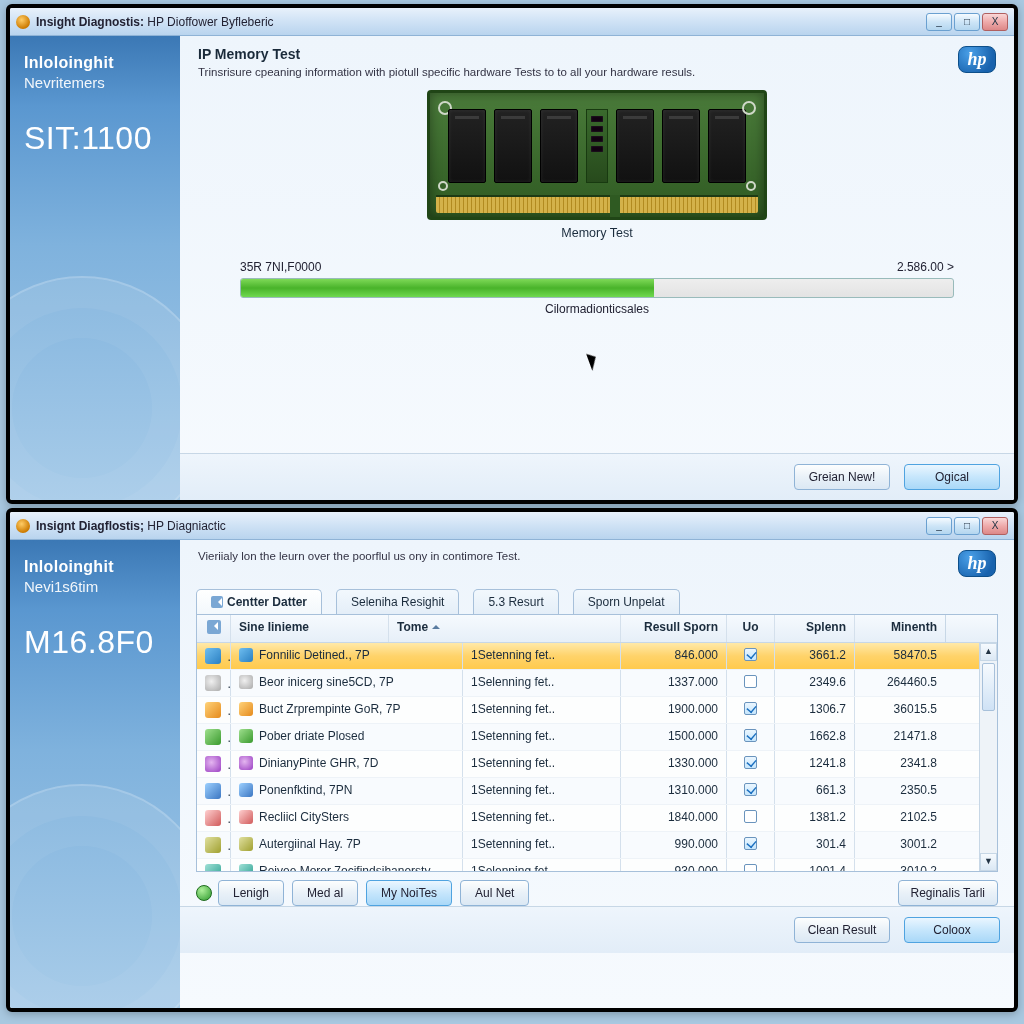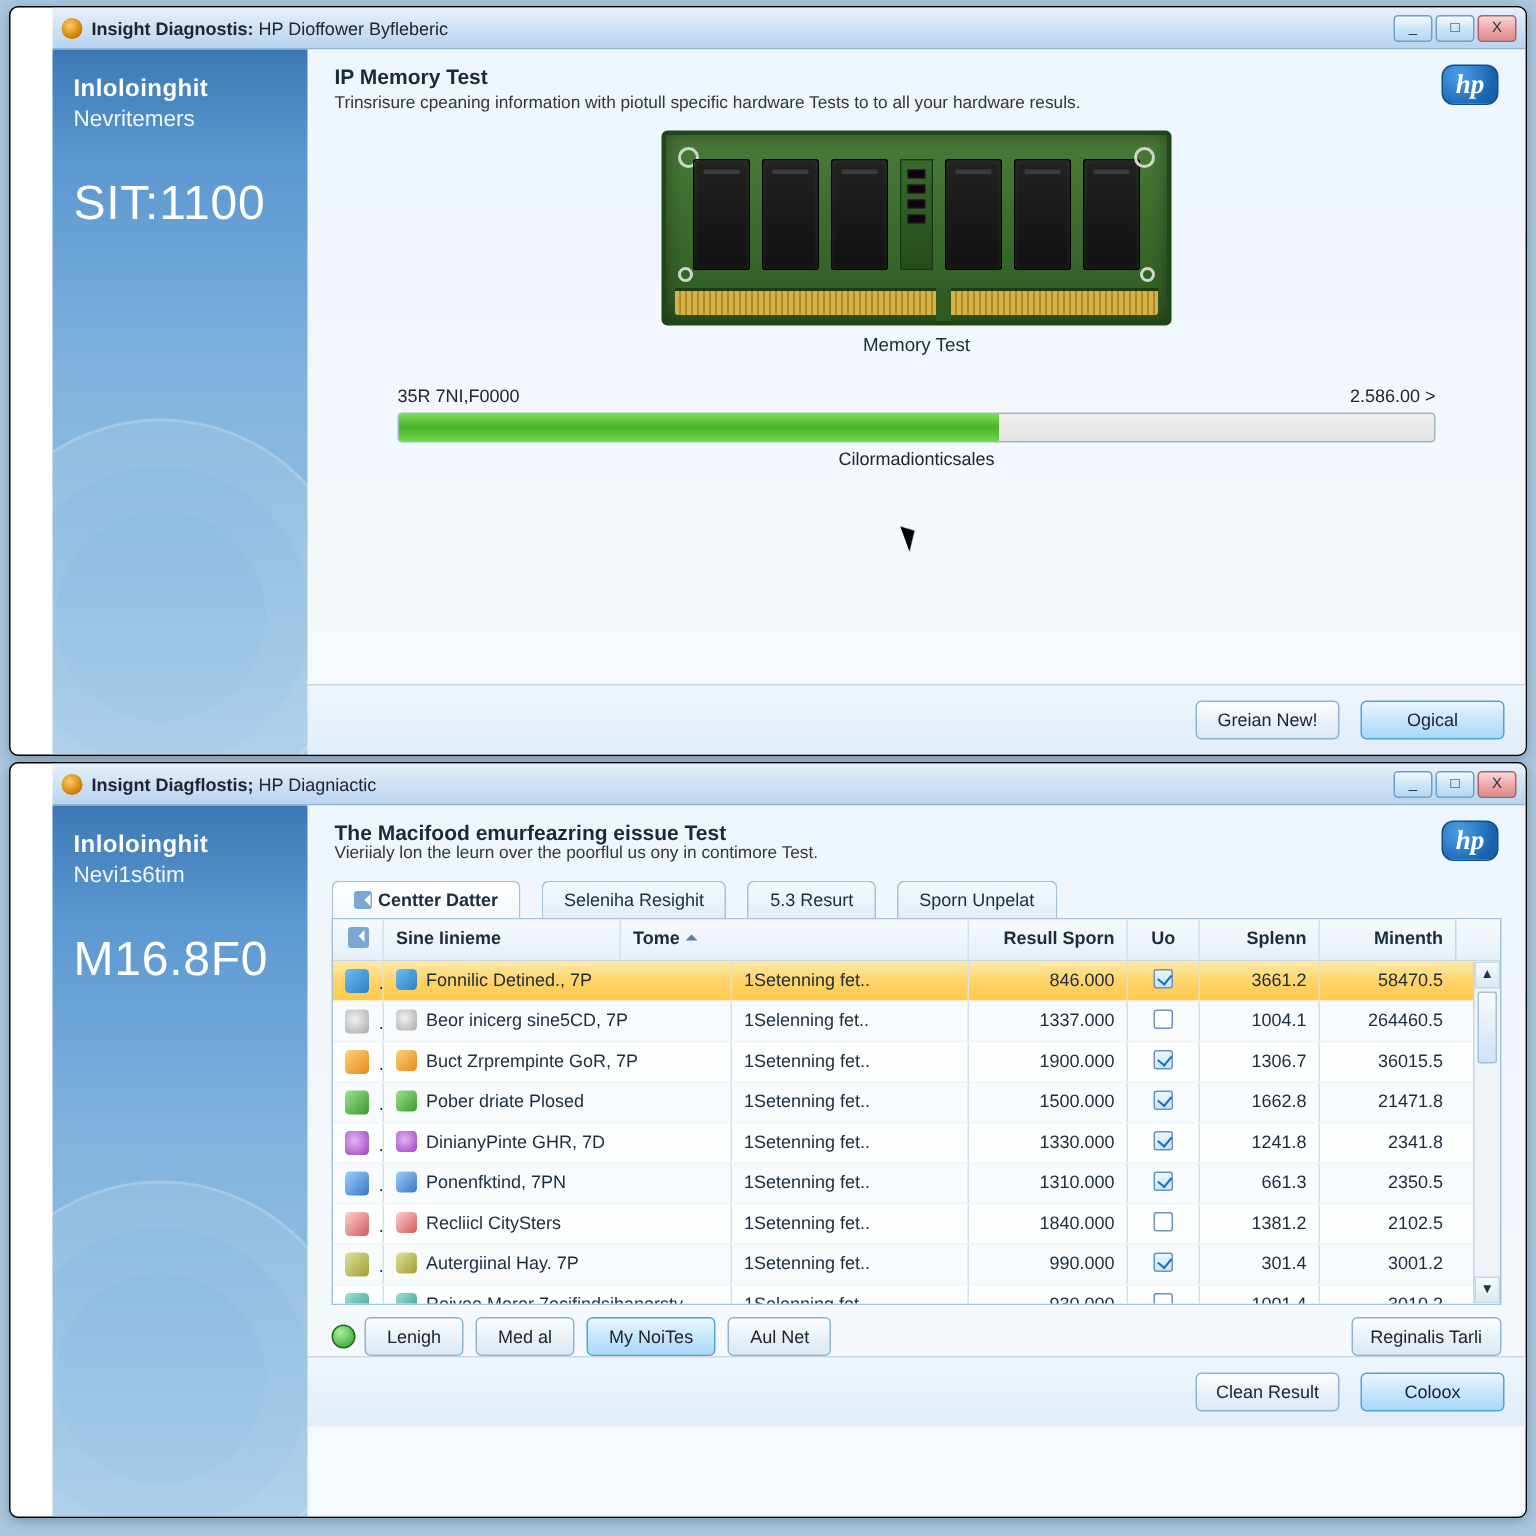--- a/index.html
+++ b/index.html
@@ -1,17 +1,17 @@
 <!DOCTYPE html>
 <html><head>
 <meta charset="utf-8">
 <style>
   * { box-sizing: border-box; margin: 0; padding: 0; font-family: "Segoe UI", Tahoma, sans-serif; }
   body { background: #a8c8e0; width: 1024px; height: 1024px; overflow: hidden; }
-  .window { background: #fff; border: 1px solid #000000; border-radius: 6px; box-shadow: 0 2px 8px rgba(0,0,0,.25); margin: 4px 6px; overflow: hidden; padding-left: 28px; }
+  .window { background: #fff; border: 4px solid #000000; border-radius: 6px; box-shadow: 0 2px 8px rgba(0,0,0,.25); margin: 4px 6px; overflow: hidden; }
   .win-top { height: 500px; }
   .win-bot { height: 504px; }
   .titlebar { height: 28px; background: linear-gradient(to bottom,#e8f1fb,#cfe2f5 50%,#b9d4ee); border-bottom: 1px solid #8fb3d6; display: flex; align-items: center; padding: 0 6px; font-size: 12px; color: #223; }
   .titlebar .ticon { width: 14px; height: 14px; border-radius: 7px; background: radial-gradient(circle at 40% 35%,#ffcc66,#cc7a00 70%); margin-right: 6px; }
   .titlebar .ttext strong { font-weight: 600; }
   .titlebar .spacer { flex: 1; }
   .win-btns { display: flex; gap: 2px; }
   .win-btn { width: 26px; height: 18px; border: 1px solid #6aa0d0; border-radius: 3px; background: linear-gradient(to bottom,#f6fbff,#cde5f7 50%,#b4d6ef); display: flex; align-items: center; justify-content: center; font-size: 10px; color: #234; cursor: default; }
   .win-btn.close { background: linear-gradient(to bottom,#f9d7d7,#eaa 50%,#d88); border-color:#b06060; }
   .body { display: flex; height: calc(100% - 28px); }
@@ -180,21 +180,20 @@
   </div>
   <div class="body">
     <div class="sidebar">
       <div class="sb-line1">Inloloinghit</div>
       <div class="sb-line2">Nevi1s6tim</div>
       <div class="sb-big">M16.8F0</div>
     </div>
     <div class="main">
       <div class="hdr">
         <div>
-          <div class="title">The Macifood emurfeazring eissue Test</div>
           <div class="sub2">Vieriialy lon the leurn over the poorflul us ony in contimore Test.</div>
         </div>
         <div class="hp-logo">hp</div>
       </div>
 
       <div class="tabs" id="tabs">
           <div class="tab active"><span class="back"></span><span>Centter Datter</span></div>
           <div class="tab"><span>Seleniha Resighit</span></div>
           <div class="tab"><span>5.3 Resurt</span></div>
           <div class="tab"><span>Sporn Unpelat</span></div>
@@ -220,21 +219,21 @@
               <div class="td c4"><span class="chk on"></span></div>
               <div class="td c5">3661.2</div>
               <div class="td c6">58470.5</div>
             </div>
             <div class="tr">
               <div class="td c0"><span class="row-ico ico-b"></span></div>
               <div class="td c1"><span class="row-ico ico-b" style="width: 14px; height: 14px;"></span>Beor inicerg sine5CD, 7P</div>
               <div class="td c2">1Selenning fet..</div>
               <div class="td c3">1337.000</div>
               <div class="td c4"><span class="chk"></span></div>
-              <div class="td c5">1004.1</div>
+              <div class="td c5">2349.6</div>
               <div class="td c6">264460.5</div>
             </div>
             <div class="tr">
               <div class="td c0"><span class="row-ico ico-c"></span></div>
               <div class="td c1"><span class="row-ico ico-c" style="width: 14px; height: 14px;"></span>Buct Zrprempinte GoR, 7P</div>
               <div class="td c2">1Setenning fet..</div>
               <div class="td c3">1900.000</div>
               <div class="td c4"><span class="chk on"></span></div>
               <div class="td c5">1306.7</div>
               <div class="td c6">36015.5</div>

